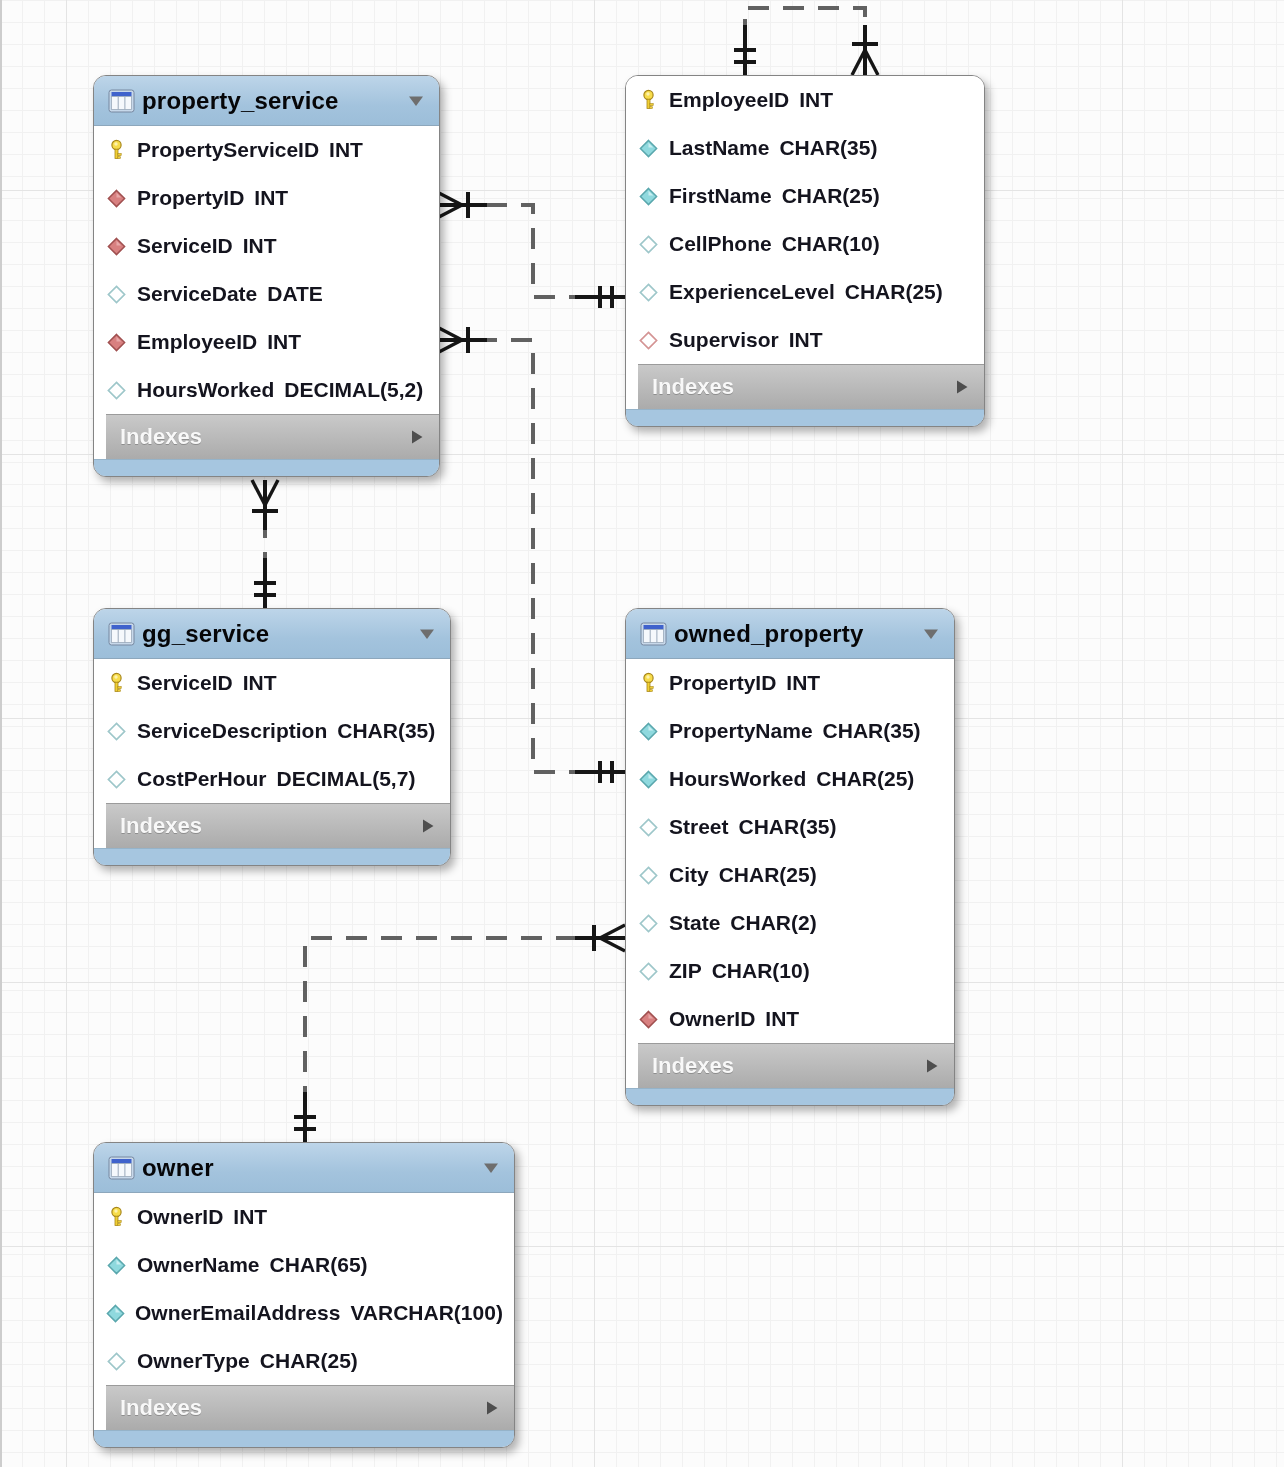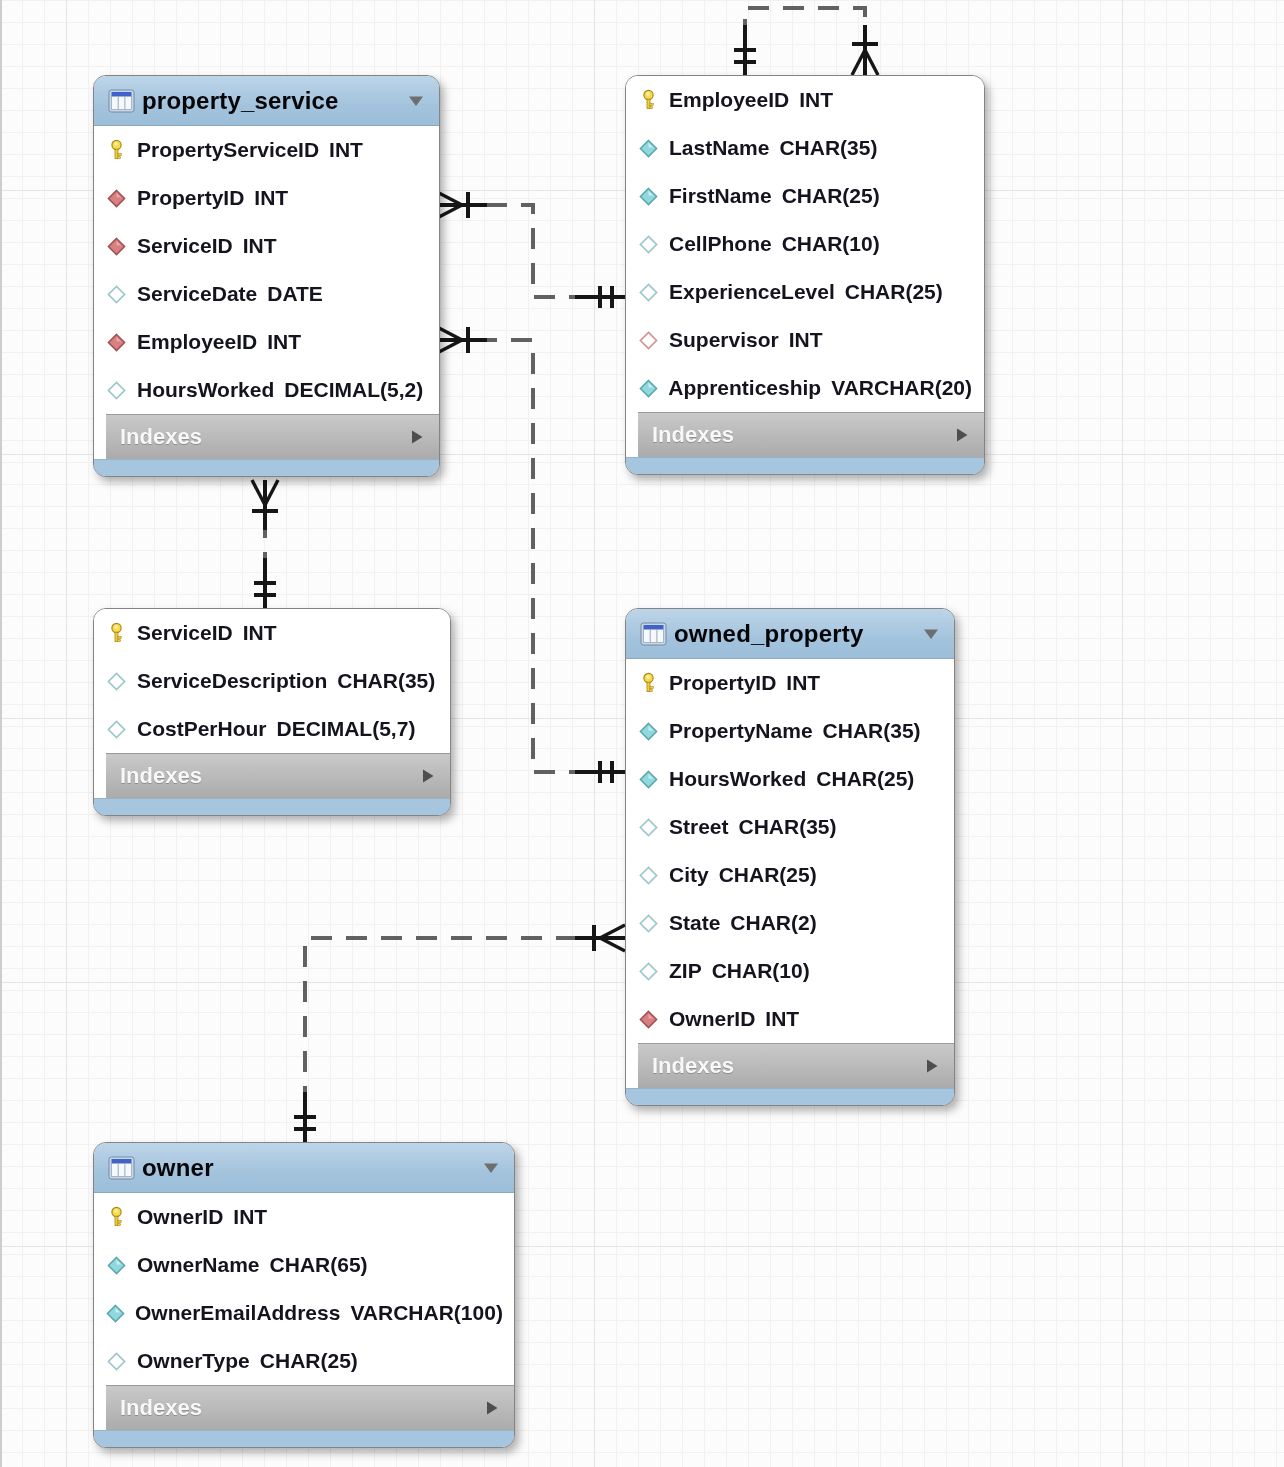--- a/index.html
+++ b/index.html
@@ -274,42 +274,49 @@
   </div>
         <div class="field-row">
     <span class="f-icon">
             <svg width="19" height="19" viewBox="0 0 20 20">
               <polygon points="10,1.5 18.5,10 10,18.5 1.5,10" fill="#ffffff" stroke="#d49494" stroke-width="1.8"></polygon>
             </svg>
           </span>
     <span class="f-name">Supervisor</span>
     <span class="f-type">INT</span>
   </div>
-        <div class="field-row">
-    <span class="f-icon">
-            <svg width="19" height="19" viewBox="0 0 20 20">
-              <polygon points="10,1.5 18.5,10 10,18.5 1.5,10" fill="#8fd9de" stroke="#5aa7ad" stroke-width="1.6"></polygon>
-              <polygon points="10,4 15,9 10,9" fill="#c8eef1"></polygon>
-            </svg>
-          </span>
-    <span class="f-name">Apprenticeship</span>
-    <span class="f-type">VARCHAR(20)</span>
-  </div>
       </div>
     <div class="tb-indexes">
       <span class="tb-indexes-label">Indexes</span>
       <span class="tb-expand">
           <svg width="16" height="18" viewBox="0 0 16 18">
             <polygon points="3,2.5 13.5,9 3,15.5" fill="#4e4e4e"></polygon>
           </svg>
         </span>
     </div>
     <div class="tb-footer"></div>
   </div>
     <div class="table-box" style="left: 93px; top: 608px; width: 356px;">
+    <div class="tb-header">
+      <span class="tb-icon">
+          <svg width="27" height="24" viewBox="0 0 27 24">
+            <rect x="1" y="1" width="25" height="22" rx="2.5" fill="#c7d8ea" stroke="#7788a0"></rect>
+            <rect x="3.5" y="3" width="20" height="4.5" fill="#3f62cc"></rect>
+            <rect x="3.5" y="7.5" width="20" height="13" fill="#f5f8fc" stroke="#9aa8ba" stroke-width="0.8"></rect>
+            <line x1="10.2" y1="7.5" x2="10.2" y2="20.5" stroke="#9aa8ba"></line>
+            <line x1="16.9" y1="7.5" x2="16.9" y2="20.5" stroke="#9aa8ba"></line>
+          </svg>
+        </span>
+      <span class="tb-title">gg_service</span>
+      <span class="tb-caret">
+          <svg width="18" height="14" viewBox="0 0 18 14">
+            <polygon points="2,2.5 16,2.5 9,12" fill="#6e6e6e"></polygon>
+          </svg>
+        </span>
+    </div>
     <div class="tb-fields">
         <div class="field-row">
     <span class="f-icon">
             <svg width="19" height="23" viewBox="0 0 19 23">
               <circle cx="9.5" cy="6" r="4.6" fill="#f7dc4a" stroke="#a8871a" stroke-width="1.2"></circle>
               <circle cx="9" cy="5" r="1.7" fill="#fdf2ae"></circle>
               <rect x="8" y="10.2" width="3" height="9.3" fill="#f0cf35" stroke="#a8871a" stroke-width="0.8"></rect>
               <rect x="10.8" y="14.6" width="3.4" height="2" fill="#f0cf35" stroke="#a8871a" stroke-width="0.6"></rect>
               <rect x="10.8" y="17.7" width="2.6" height="1.8" fill="#f0cf35" stroke="#a8871a" stroke-width="0.6"></rect>
             </svg>

